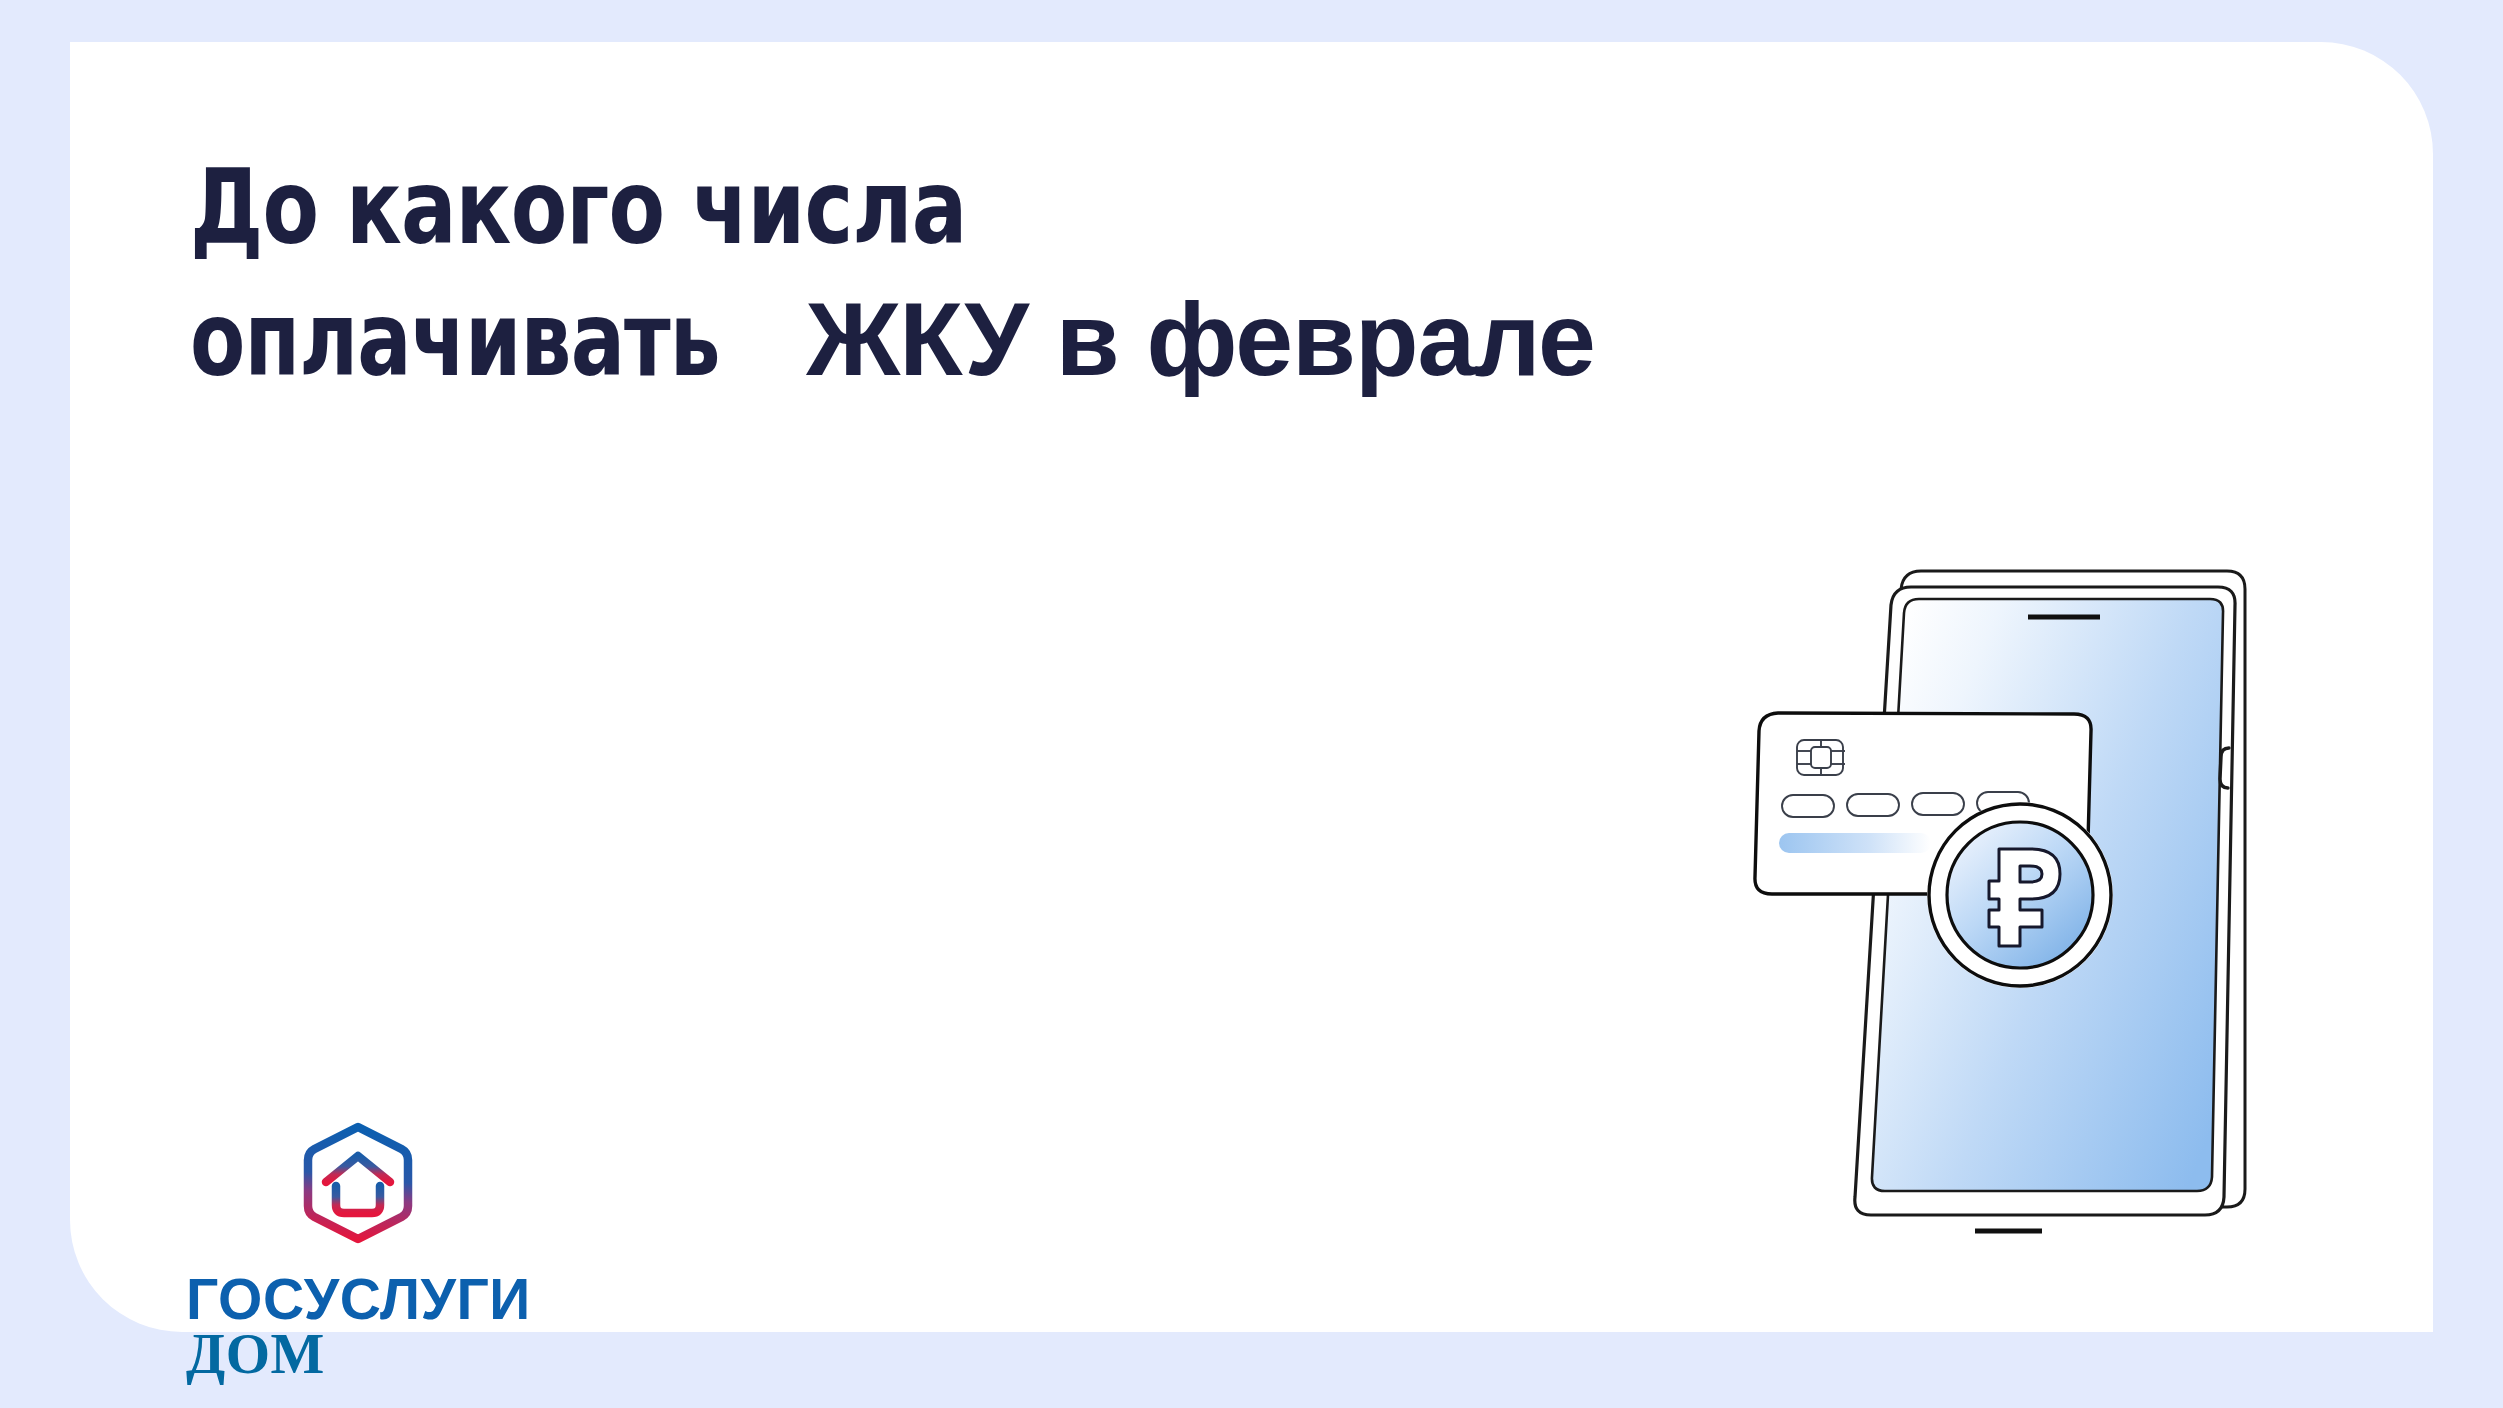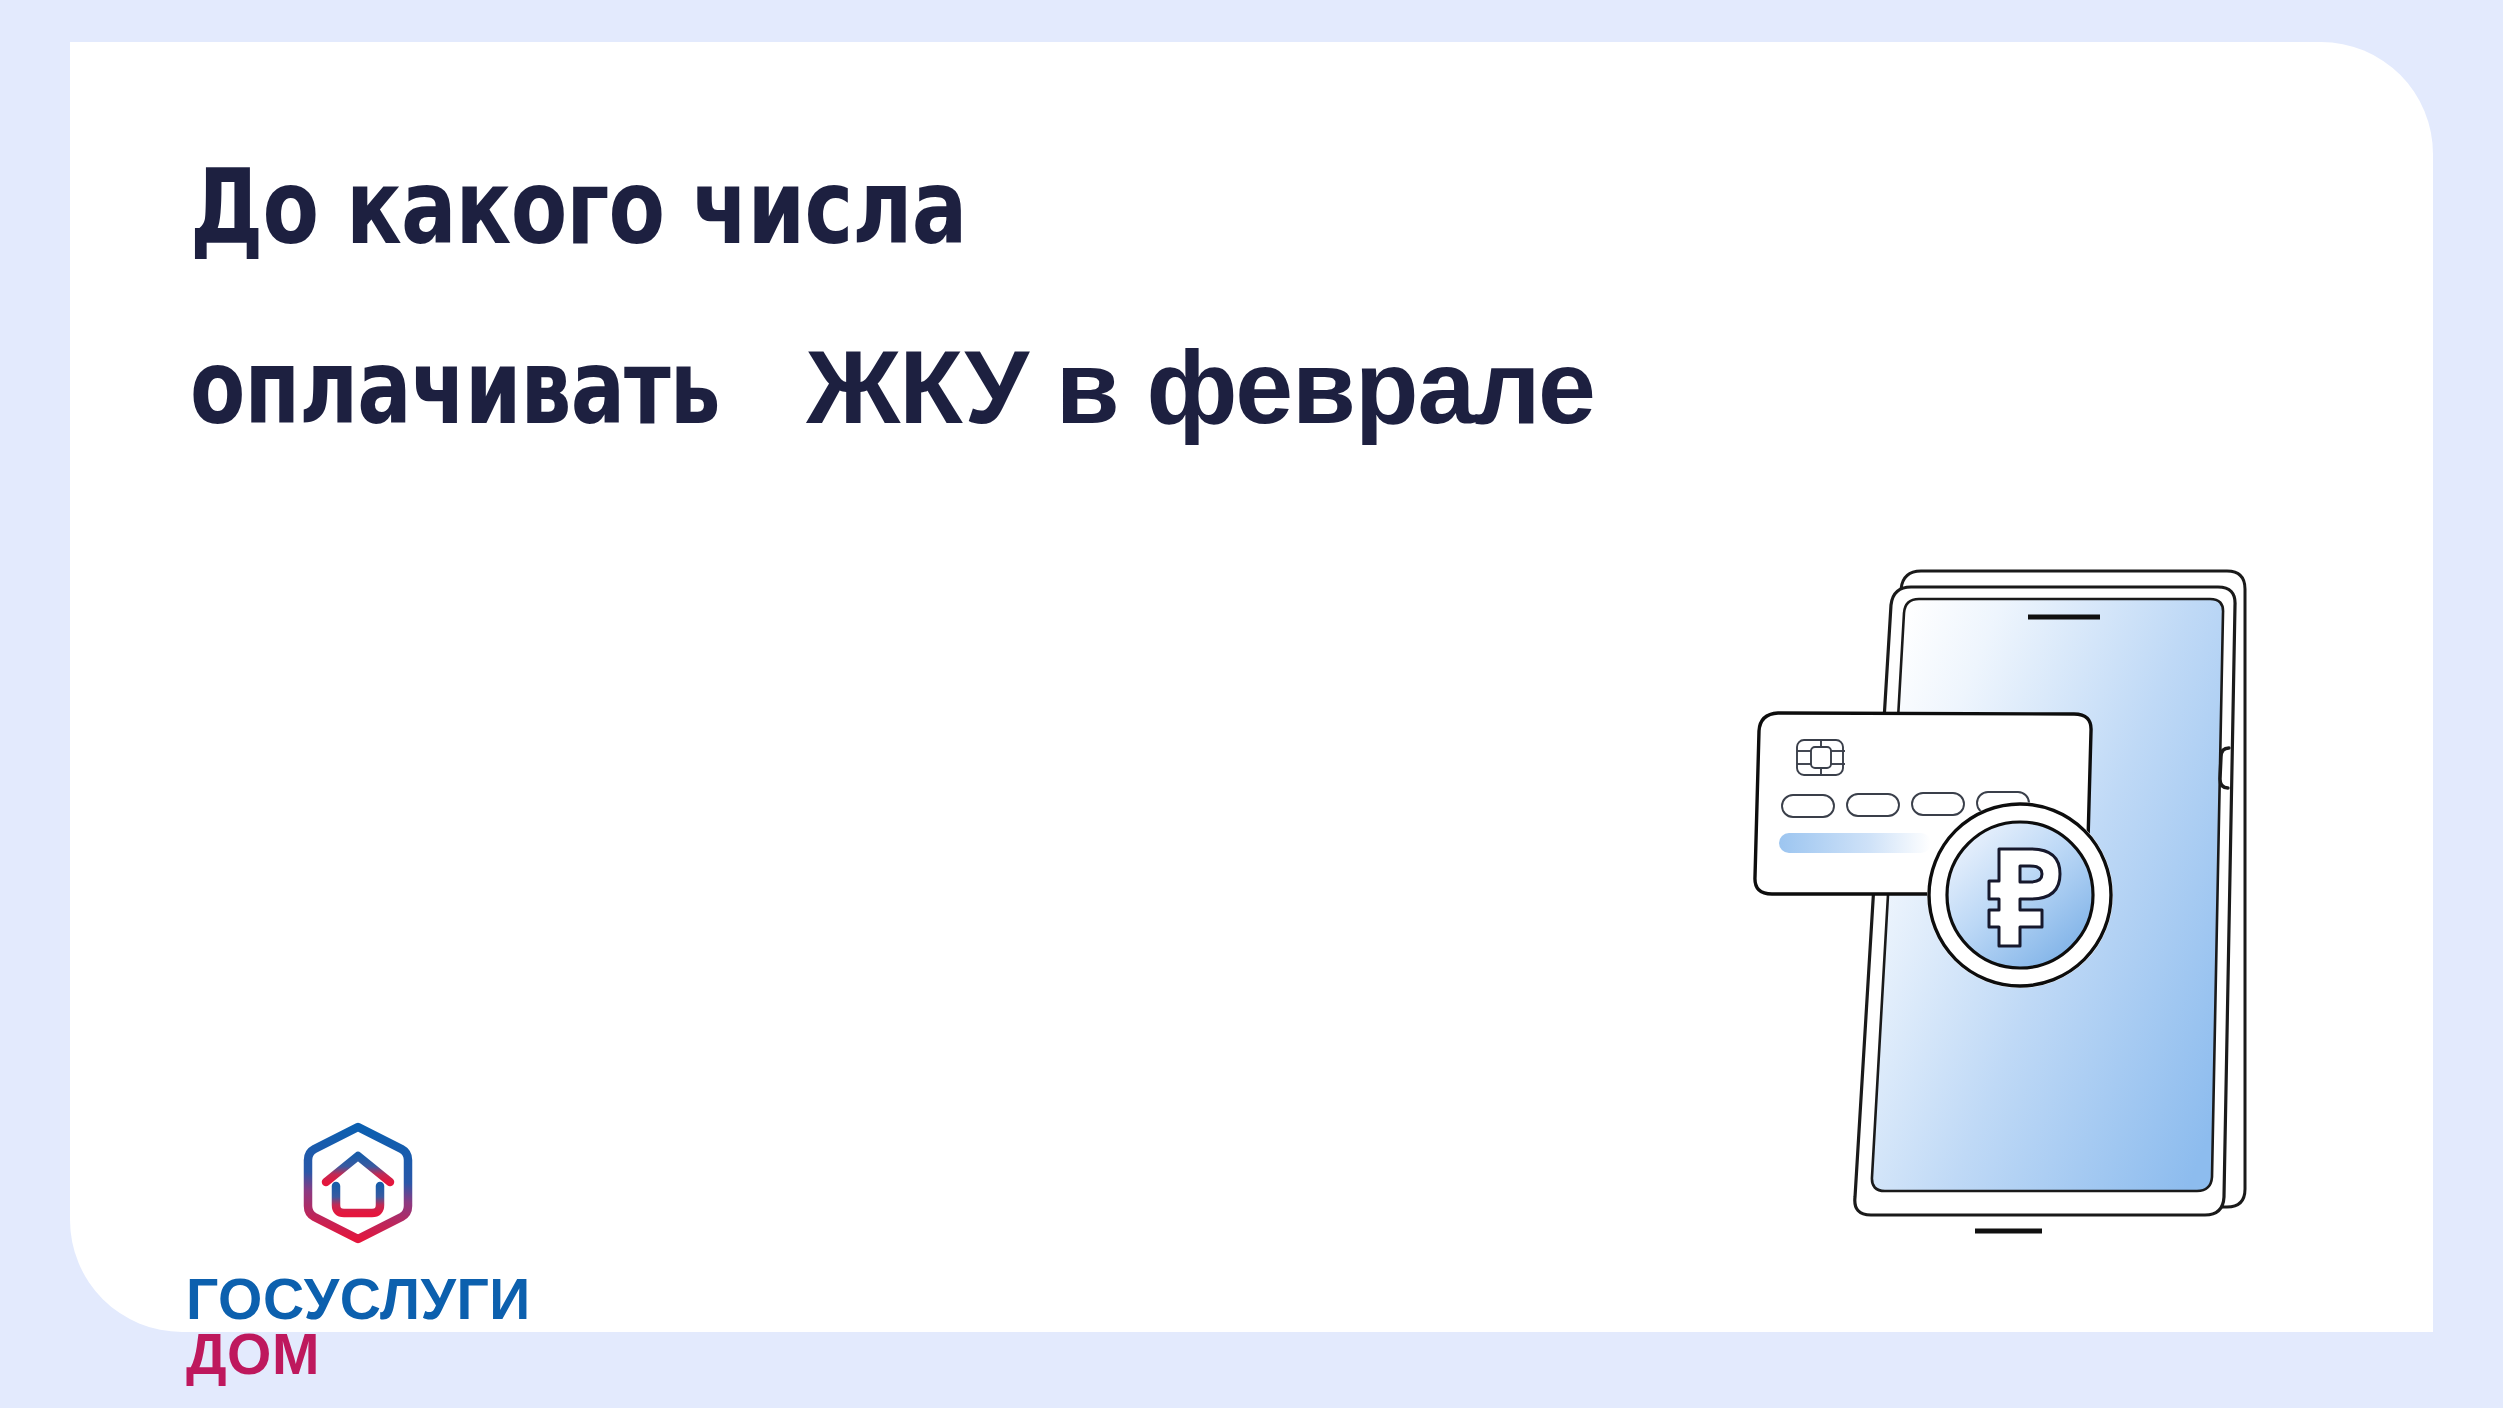--- a/index.html
+++ b/index.html
@@ -57,21 +57,20 @@
     font-family: "Liberation Sans", sans-serif;
   }
   .hl-narrow {
     display: inline-block;
     font-family: "Liberation Sans Narrow", "DejaVu Sans Condensed", "Liberation Sans", sans-serif;
     transform: scaleX(0.86);
     transform-origin: left center;
   }
   .hl-wide {
     display: inline-block;
-    margin-top: 48px;
   }
 
   
   #logo {
     position: absolute;
     left: 186px;
     top: 1120px;
     display: flex;
     align-items: center;
     gap: 26px;
@@ -85,24 +84,24 @@
     line-height: 0.96;
   }
   .logo-gos {
     font-family: "Liberation Sans", sans-serif;
     font-size: 57px;
     font-weight: 700;
     color: #0c60ae;
     letter-spacing: 0.5px;
   }
   .logo-dom {
-    font-family: Liberation Sans, sans-serif;
+    font-family: Liberation Serif, serif;
     font-size: 57px;
     font-weight: 700;
-    color: #be185d;
+    color: #0369a1;
     letter-spacing: 0.5px;
   }
 
   
   #illustration {
     position: absolute;
     left: 1735px;
     top: 565px;
     width: 560px;
     height: 740px;

